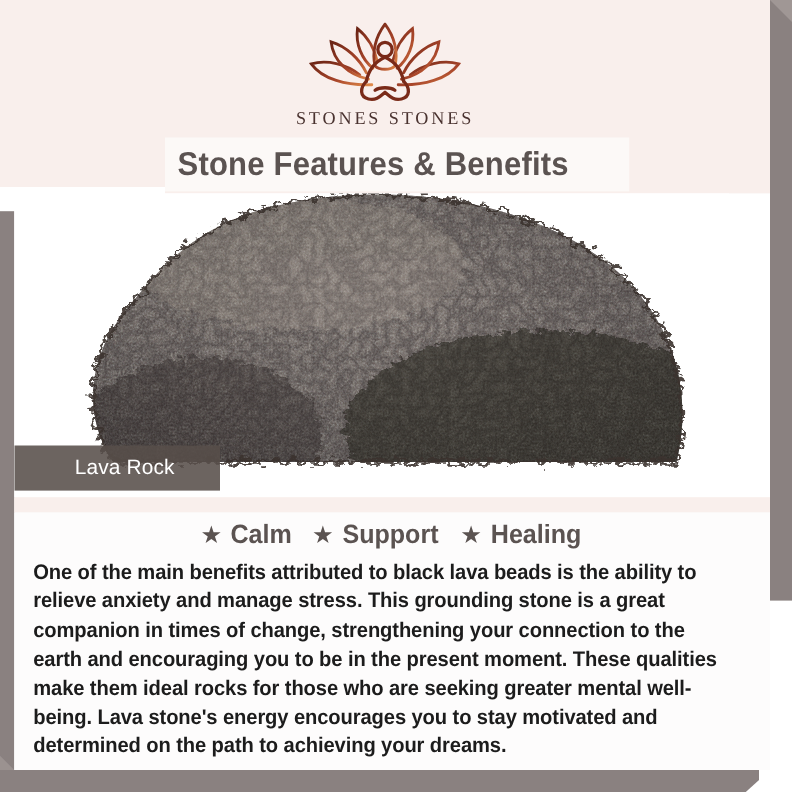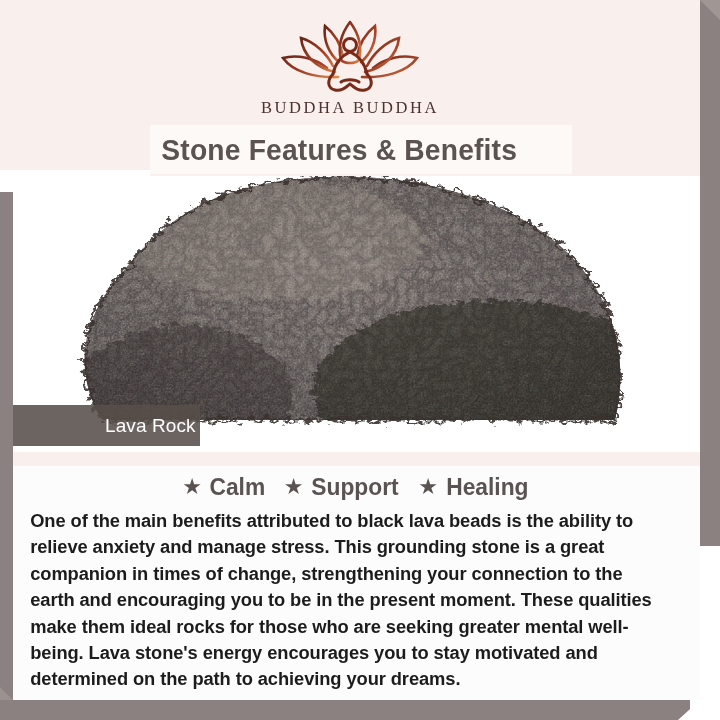--- a/index.html
+++ b/index.html
@@ -108,21 +108,20 @@
     background: rgba(88,78,74,0.88);
     display: flex;
     align-items: center;
   }
   #caption-label {
     color: #ffffff;
     font-size: 19px;
     padding-left: 55px;
     font-weight: 400;
     letter-spacing: 0.1px;
-    margin-left: 37px;
   }
 
   
   #pink-strip {
     position: absolute;
     left: 13px; top: 452px;
     width: 687px; height: 14px;
     background: #f9efec;
   }
 
@@ -212,21 +211,21 @@
 
           <path d="M75 38 C 66 42, 60 50, 58 60"></path>
           <path d="M75 38 C 84 42, 90 50, 92 60"></path>
 
           <path d="M58 60 C 52 66, 52 74, 60 76 C 68 78, 72 72, 75 70
                    C 78 72, 82 78, 90 76 C 98 74, 98 66, 92 60"></path>
 
           <path d="M66 68 C 70 65, 80 65, 84 68"></path>
         </g>
       </svg>
-      <div id="brand-name">BUDDHA BUDDHA</div>
+      <div id="brand-name">STONES STONES</div>
     </div>
     <div id="header-notch"></div>
   </div>
 
   <div id="title-banner">
     <div id="page-title">Stone Features &amp; Benefits</div>
   </div>
 
   <div id="photo-area">
     <svg id="rock-photo" viewBox="0 0 600 282" preserveAspectRatio="none">

